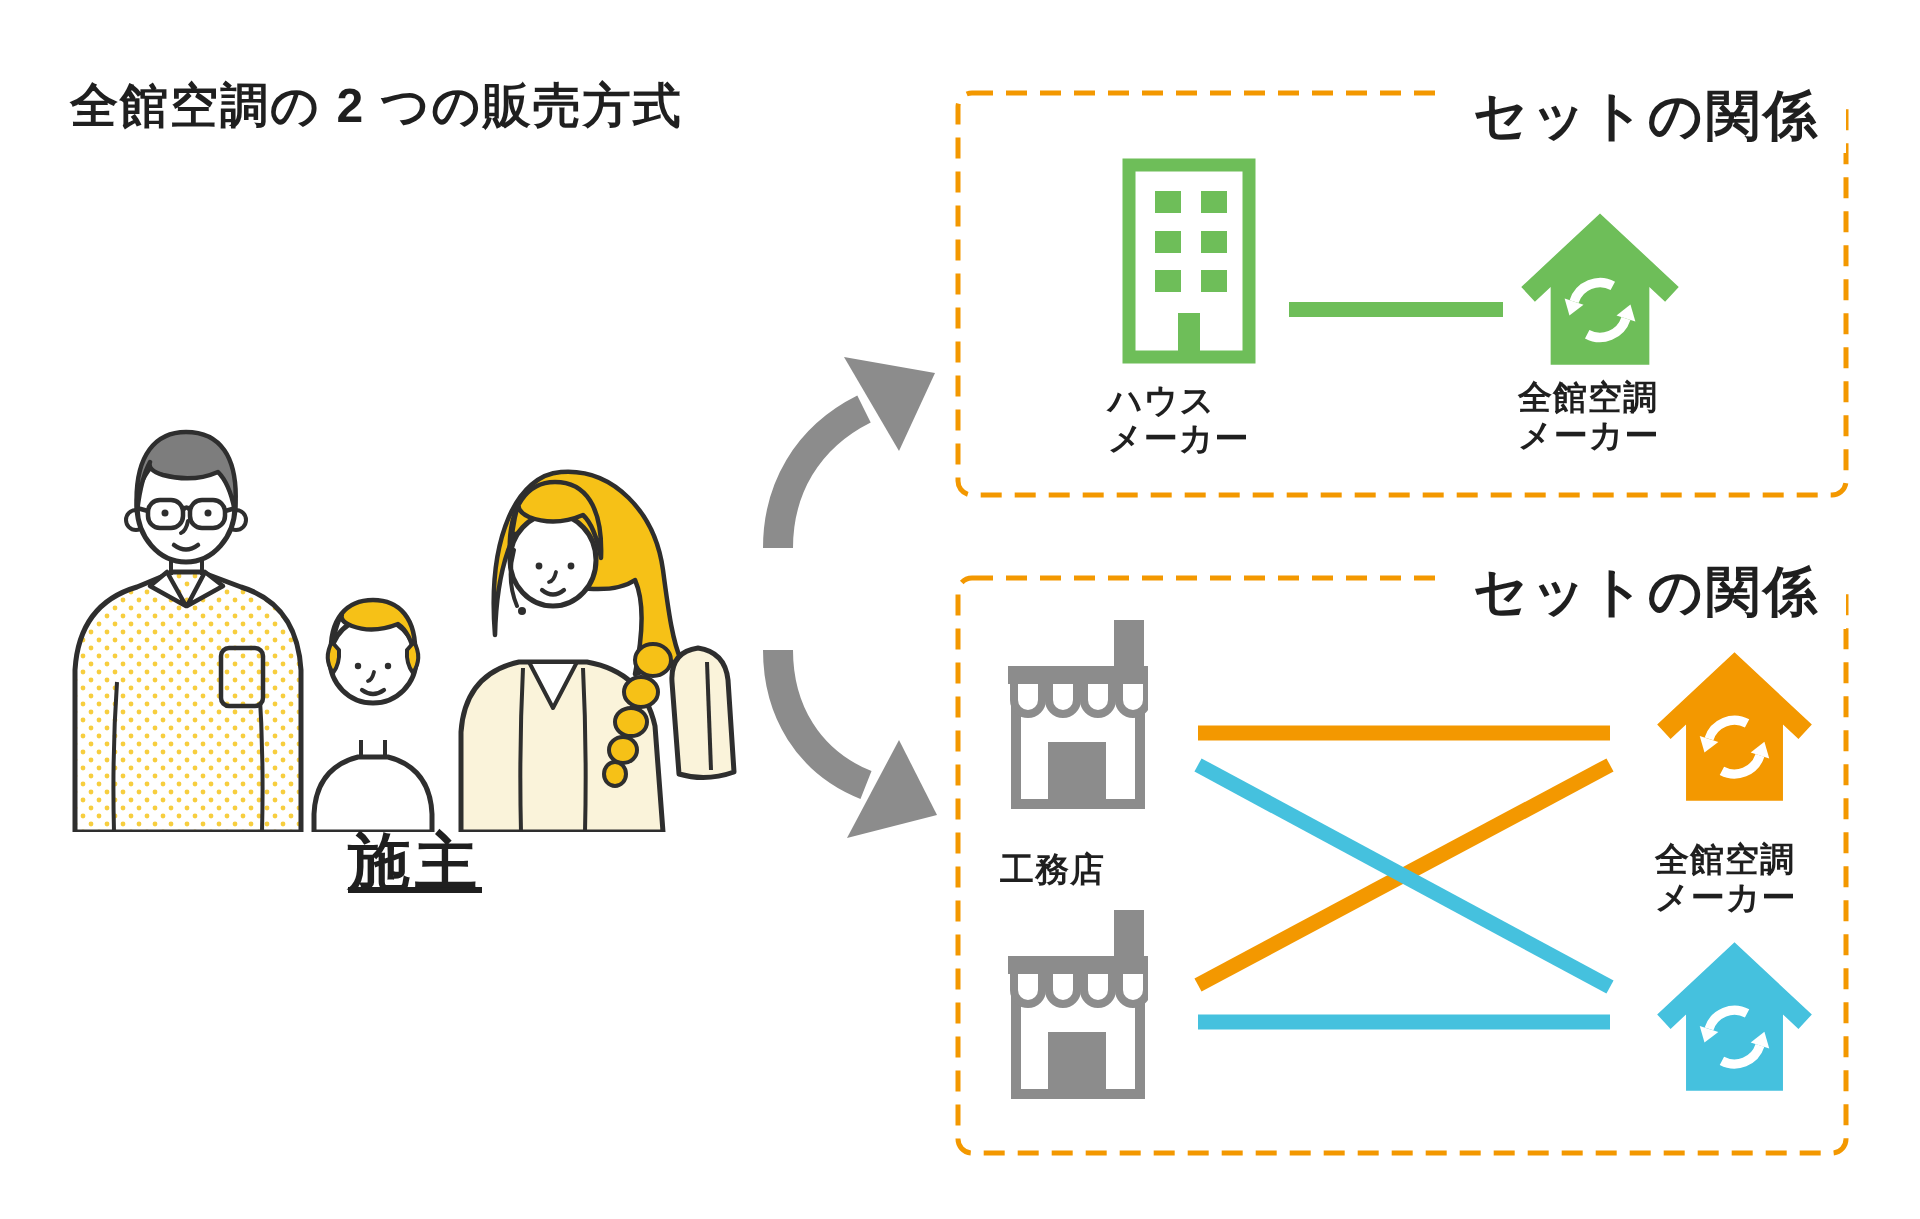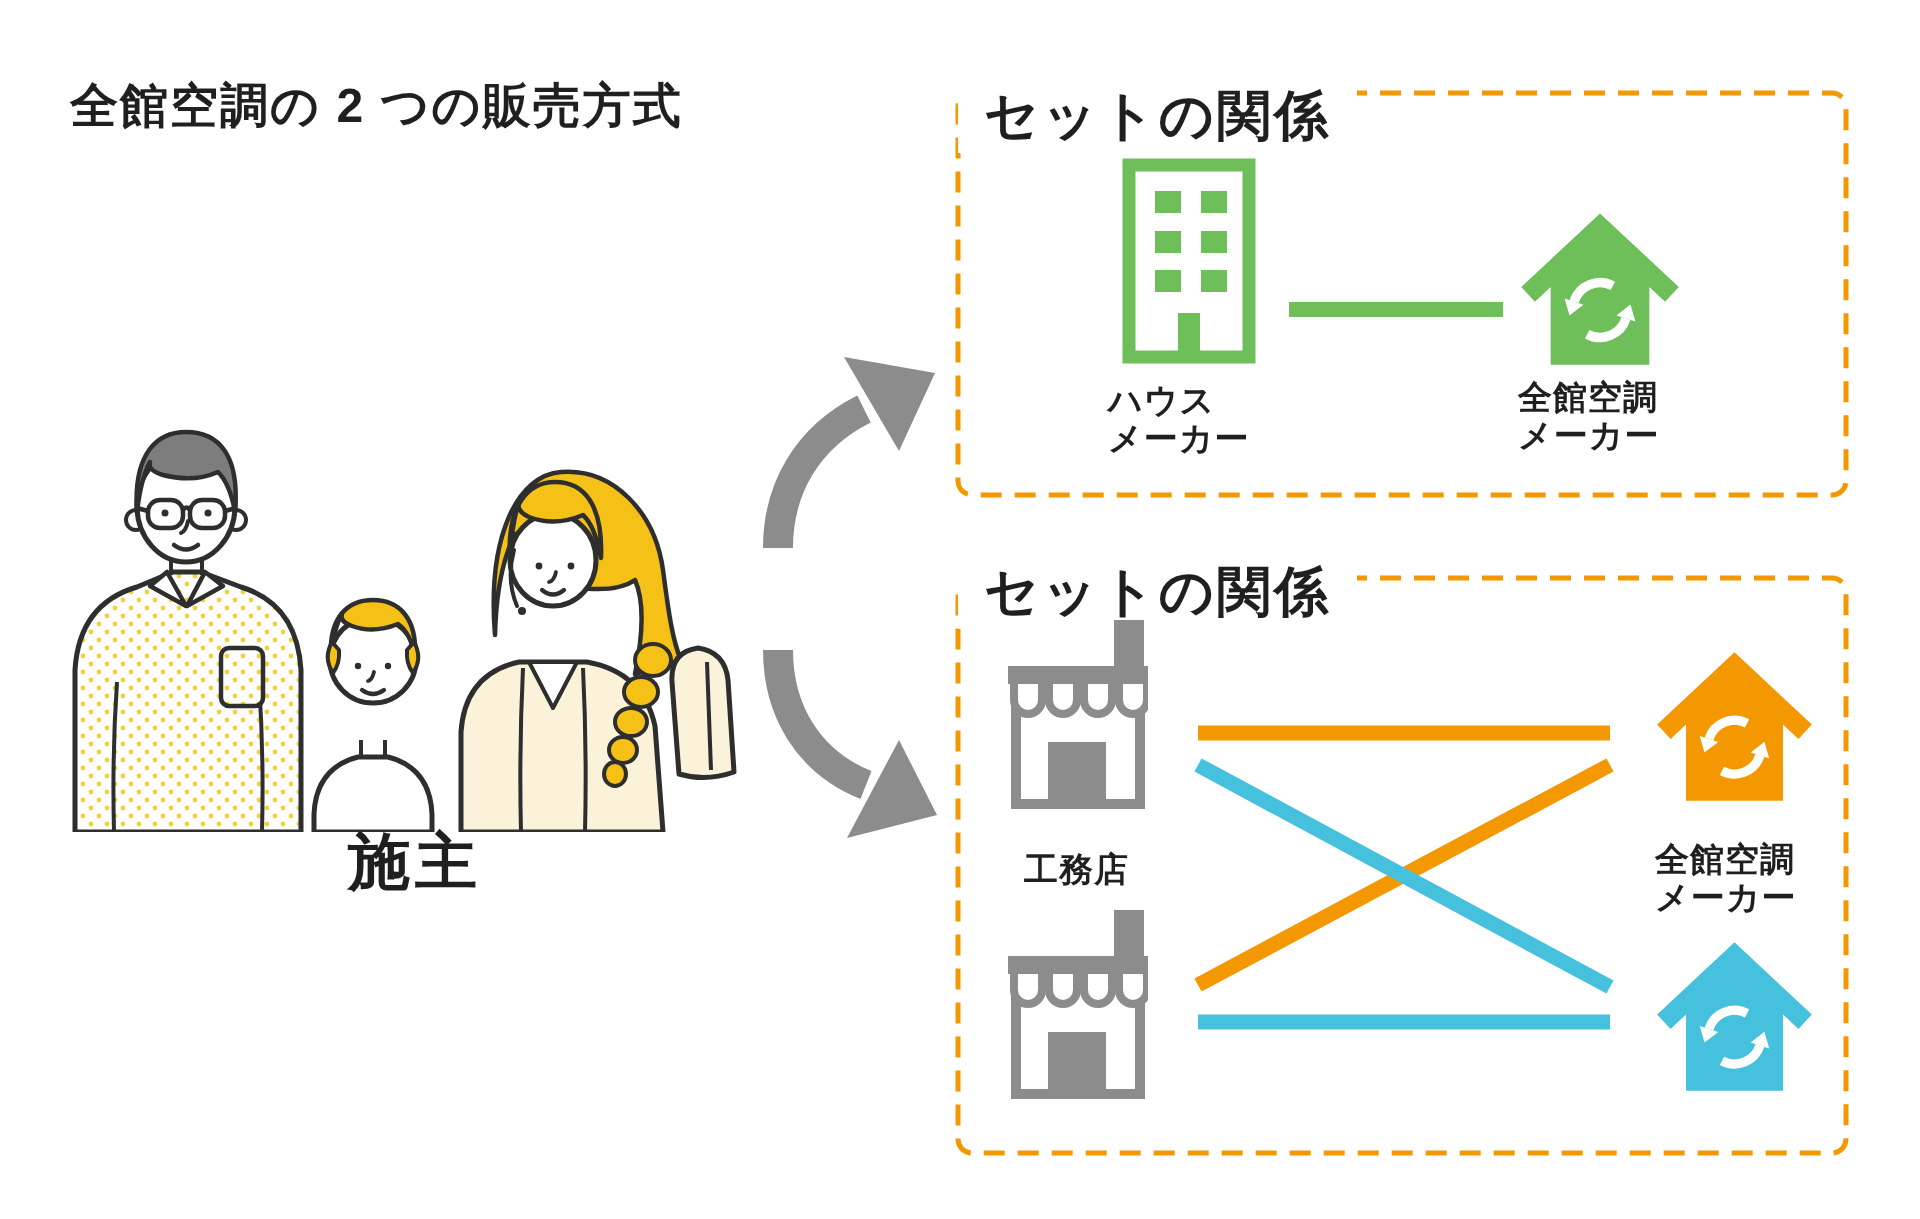--- a/index.html
+++ b/index.html
@@ -1,21 +1,21 @@
 <!DOCTYPE html>
 <html style="--orange: #f39800; --green: #6ebe59; --blue: #45c1de; --gray: #8c8c8c; --text: #1f1f1f; --yellow: #f6c117; --cream: #faf3da; --dot-yellow: #f7ce3e; --father-hair: #7d7d7d; --outline: #2e2e2e;"><head>
 <meta charset="utf-8">
 <style>
   html,body{margin:0;padding:0;background:#fff;}
   body{font-family:"Liberation Sans","DejaVu Sans",sans-serif;color:var(--text,#1f1f1f);}
   .canvas{position:relative;width:1920px;height:1219px;background:#fff;overflow:hidden;}
   .abs{position:absolute;}
   .page-title{position:absolute;left:70px;top:74px;font-size:48px;font-weight:bold;letter-spacing:2px;white-space:nowrap;}
-  .owner-label{position:absolute;left:325px;top:820px;width:180px;text-align:center;font-size:62px;font-weight:bold;letter-spacing:5px;}
-  .box-title{position:absolute;width:888px;text-align:left;font-weight:bold;font-size:54px;letter-spacing:3px;pointer-events:none;}
+  .owner-label{position:absolute;left:325px;top:820px;width:180px;text-align:center;font-size:62px;font-weight:bold;letter-spacing:5px;text-decoration:underline;}
+  .box-title{position:absolute;width:888px;text-align:right;font-weight:bold;font-size:54px;letter-spacing:3px;pointer-events:none;}
   .box-title span{background:#fff;padding:0 26px;display:inline-block;}
   .h-label{font-weight:bold;text-align:left;line-height:1.12;font-size:34px;letter-spacing:1px;}
   svg{display:block;}
 </style>
 </head>
 <body>
 
 <div class="canvas">
 
   <svg width="0" height="0" style="position:absolute">
@@ -157,21 +157,21 @@
   <svg class="abs" style="left:950px;top:570px" width="904" height="591" viewBox="0 0 904 591">
     <rect x="8" y="8" width="888" height="575" rx="14" fill="none" style="stroke:var(--orange)" stroke-width="5" stroke-dasharray="21 13"></rect>
   </svg>
   <div class="box-title" style="left:958px;top:556px">
     <span>セットの関係</span>
   </div>
 
   <svg class="abs" style="left:1008px;top:618px;color:var(--gray)" width="140" height="192" viewBox="0 0 140 192">
     <use href="#store"></use>
   </svg>
-  <div class="abs h-label" style="left:1024px;top:850px;width:150px">
+  <div class="abs h-label" style="left:1000px;top:850px;width:150px">
     <span>工務店</span>
   </div>
   <svg class="abs" style="left:1008px;top:908px;color:var(--gray)" width="140" height="192" viewBox="0 0 140 192">
     <use href="#store"></use>
   </svg>
 
   <svg class="abs" style="left:1190px;top:715px" width="430" height="330" viewBox="0 0 430 330">
     <path d="M8 18 L420 18" style="stroke:var(--orange)" stroke-width="15"></path>
     <path d="M8 270 L420 50" style="stroke:var(--orange)" stroke-width="15"></path>
     <path d="M8 50 L420 272" style="stroke:var(--blue)" stroke-width="15"></path>

